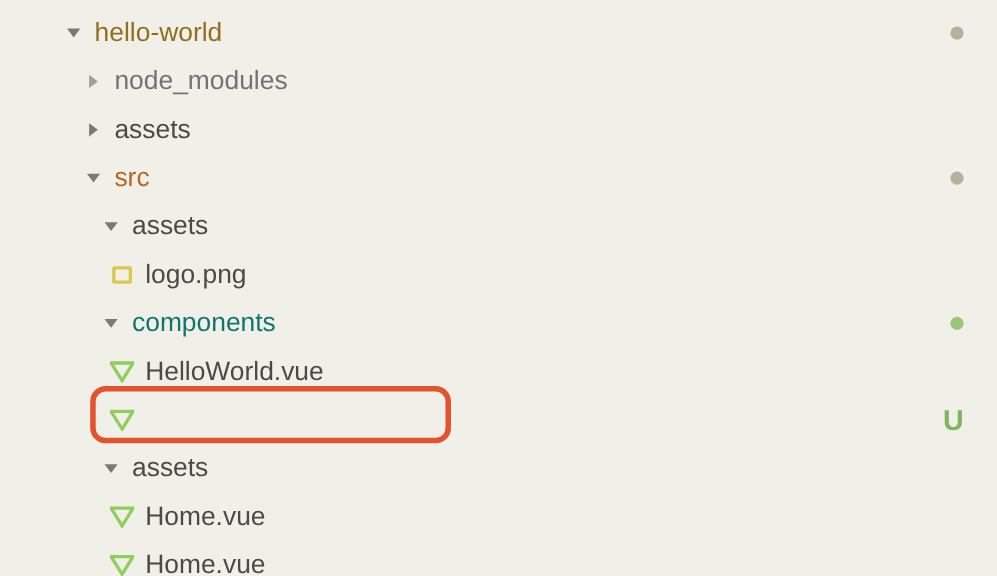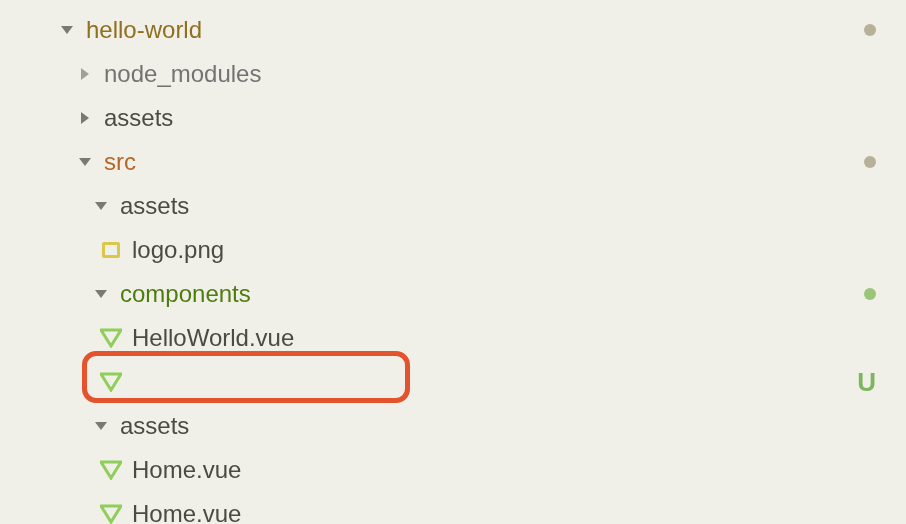--- a/index.html
+++ b/index.html
@@ -55,21 +55,21 @@
   
   .l0 { padding-left: 58px; text-align: right; }
   .l1 { padding-left: 76px; }
   .l2 { padding-left: 92px; }
   .l3 { padding-left: 100px; }
   
   .c-olive   { color: #8f6f20; }
   .c-orange  { color: #b56627; }
   .c-gray    { color: #737373; }
   .c-dark    { color: #4a4a46; }
-  .c-green   { color: #4d7c0f; }
+  .c-green   { color: #0f766e; }
   .c-greentxt{ color: #3c8a30; }
   .dot-beige { background: #b8b19a; }
   .dot-green { background: #9ac679; }
   .u-green   { color: #7eb560; font-size: 26px; }
 
   
   .highlight-box {
     position: absolute;
     border: 5px solid #e2532e;
     border-radius: 14px;

